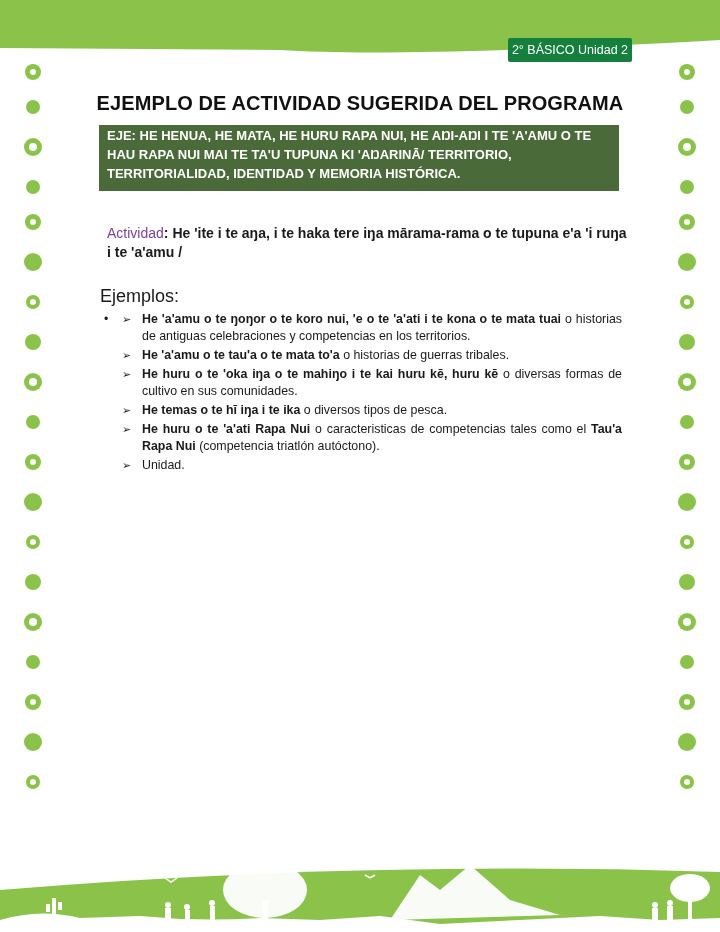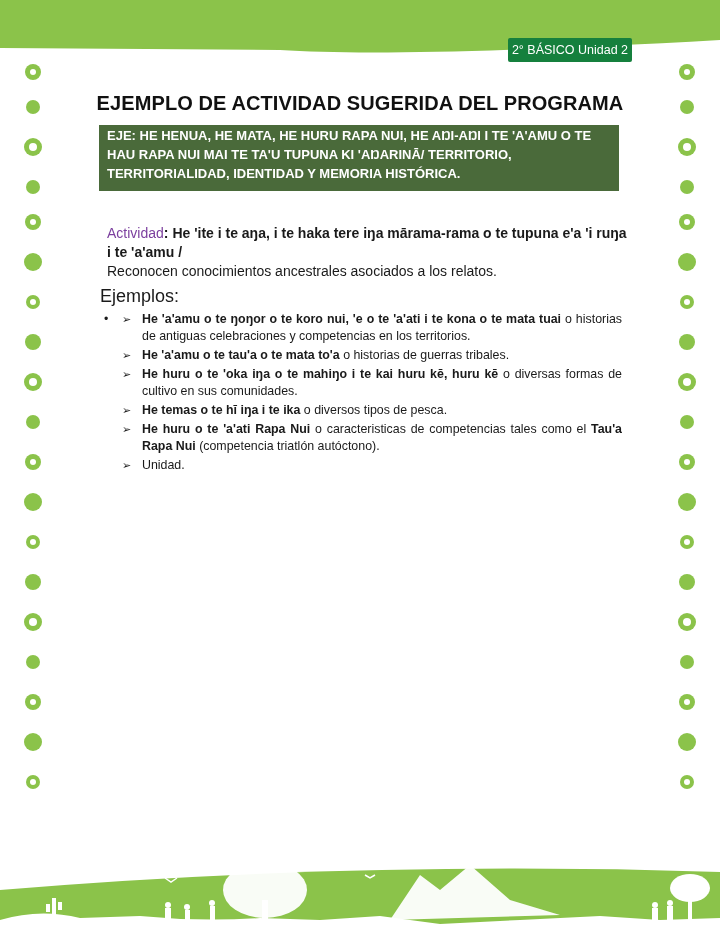--- a/index.html
+++ b/index.html
@@ -111,21 +111,20 @@
 </svg>
 
 <div class="badge">2° BÁSICO Unidad 2</div>
 
 <div class="title">EJEMPLO DE ACTIVIDAD SUGERIDA DEL PROGRAMA</div>
 
 <div class="eje">EJE: HE HENUA, HE MATA, HE HURU RAPA NUI, HE AŊI-AŊI I TE 'A'AMU O TE HAU RAPA NUI MAI TE TA'U TUPUNA KI 'AŊARINĀ/ TERRITORIO, TERRITORIALIDAD, IDENTIDAD Y MEMORIA HISTÓRICA.</div>
 
 <div class="activity">
   <span class="lbl">Actividad</span><span class="name">: </span><span class="name">He 'ite i te aŋa, i te haka tere iŋa mārama-rama o te tupuna e'a 'i ruŋa i te 'a'amu /</span><br>
-  <span>Reconocen conocimientos ancestrales asociados a los relatos.</span>
 </div>
 
 <div class="examples-label">Ejemplos:</div>
 
 <div class="bullets">
   <div class="bullet-row">
     <span class="bullet-dot">•</span>
   </div>
   <div class="sub-list">
     <div class="sub-item">

